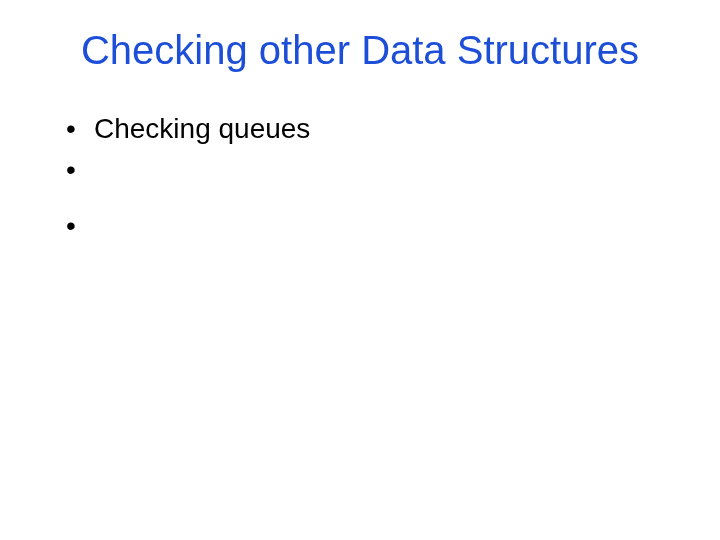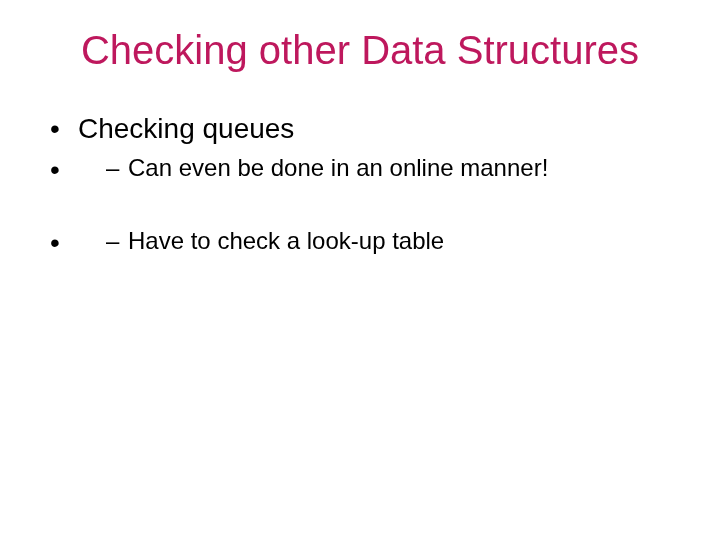--- a/index.html
+++ b/index.html
@@ -23,21 +23,21 @@
     font-weight: 400;
     text-align: center;
     margin: 0 0 38px 0;
     letter-spacing: 0px;
   }
   .body {
     font-size: 28px;
   }
   ul.level1 {
     list-style: none;
-    margin: 0;
+    margin: 16px;
     padding: 0 0 0 10px;
   }
   ul.level1 > li {
     position: relative;
     padding-left: 28px;
     margin: 0 0 6px 0;
     line-height: 1.25;
   }
   ul.level1 > li::before {
     content: "•";
@@ -65,41 +65,31 @@
     top: 0;
   }
   .gap {
     height: 30px;
   }
 </style>
 </head>
 <body>
 
 <div class="slide">
-  <h1 class="title" style="color:#be185d">Checking other Data Structures</h1>
+  <h1 class="title" style="color:#1d4ed8">Checking other Data Structures</h1>
 
   <div class="body">
     <ul class="level1">
       <li>
         <span>Checking queues</span>
       </li>
       <li>
-        <ul class="level2">
-          <li>
-            <span>Can even be done in an online manner!</span>
-          </li>
-        </ul>
       </li>
     </ul>
 
     <div class="gap"></div>
 
     <ul class="level1">
       <li>
-        <ul class="level2">
-          <li>
-            <span>Have to check a look-up table</span>
-          </li>
-        </ul>
       </li>
     </ul>
   </div>
 </div>
 
 </body></html>

